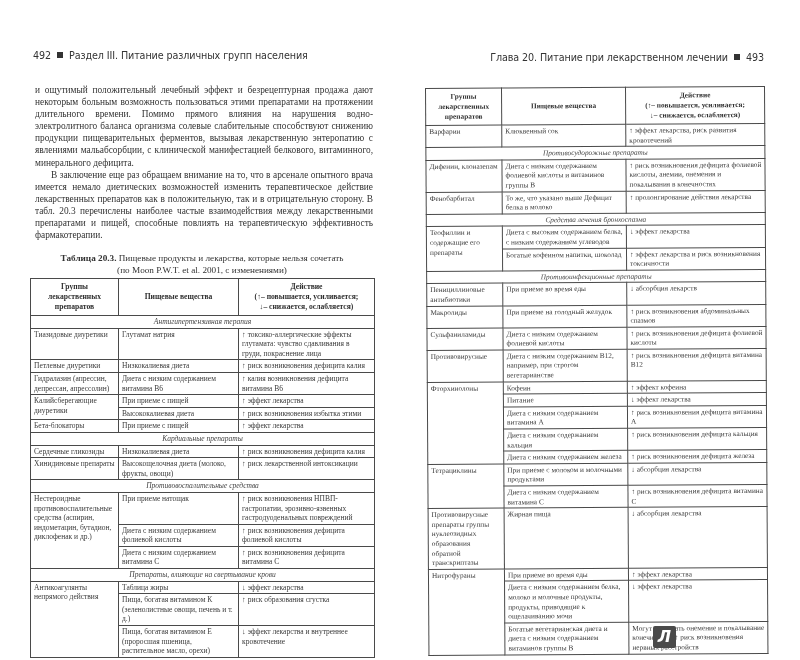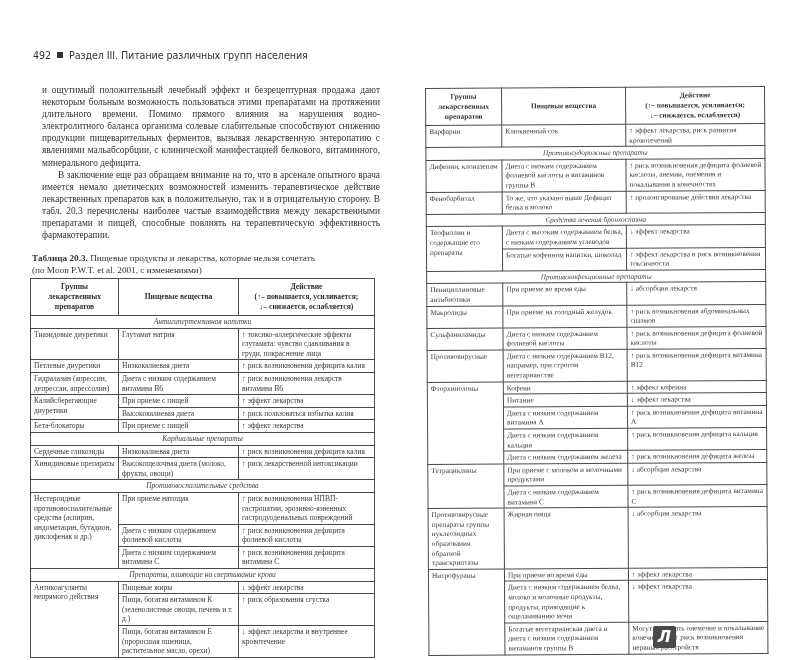--- a/index.html
+++ b/index.html
@@ -12,27 +12,27 @@
   .page.right { left: 400px; width: 400px; }
   .running-head {
     position: absolute; font-family: "DejaVu Sans", sans-serif;
     font-size: 9.6px; color: #333; white-space: nowrap; letter-spacing: -0.1px;
   }
   .left .running-head { left: 33px; top: 50px; }
   .right .running-head { right: 36px; top: 52px; }
   .running-head .sq { display:inline-block; width:6px; height:6px; background:#333; margin:0 6px; vertical-align: 1px; }
   .body-text {
     position: absolute; left: 35px; width: 338px; top: 84px;
-    font-size: 9.35px; line-height: 12.1px; text-align: justify; color: #333; margin-left: 7px;
+    font-size: 9.35px; line-height: 12.1px; text-align: justify; color: #333;
   }
   .body-text p { margin: 0; text-indent: 0; }
   .body-text p.indent { text-indent: 16px; }
   .caption {
     position: absolute; left: 32px; top: 253px; width: 340px;
-    font-size: 9.2px; line-height: 11.6px; color: #333;
+    font-size: 9.2px; line-height: 11.6px; color: #333; text-align: center;
   }
   .caption b { font-weight: bold; }
   table.drug {
     position: absolute; border-collapse: collapse; table-layout: fixed;
     font-size: 7.5px; line-height: 9.6px; color: #3a3a3a;
   }
   table.drug td, table.drug th {
     border: 1px solid #4a4a4a; padding: 1px 3px; vertical-align: top; text-align: left;
   }
   table.drug th {
@@ -80,45 +80,45 @@
         <tr>
       <th style="height:34px">Группы лекарственных препаратов</th>
       <th>Пищевые вещества</th>
       <th>
         <div>Действие</div>
         <div>(↑– повышается, усиливается;</div>
         <div>↓– снижается, ослабляется)</div>
       </th>
     </tr>
     <tr>
-          <td colspan="3" class="section">Антигипертензивная напитки</td>
+          <td colspan="3" class="section">Антигипертензивная терапия</td>
         </tr>
     <tr>
       <td>Тиазидовые диуретики</td>
       <td>Глутамат натрия</td>
       <td>↑ токсико-аллергические эффекты глутамата: чувство сдавливания в груди, покраснение лица</td>
     </tr>
     <tr>
       <td>Петлевые диуретики</td>
       <td>Низкокалиевая диета</td>
       <td>↑ риск возникновения дефицита калия</td>
     </tr>
     <tr>
       <td>Гидралазин (апрессин, депрессан, апрессолин)</td>
       <td>Диета с низким содержанием витамина B6</td>
-      <td>↑ риск возникновения лекарств витамина В6</td>
+      <td>↑ калия возникновения дефицита витамина В6</td>
     </tr>
     <tr>
       <td rowspan="2">Калийсберегающие диуретики</td>
       <td>При приеме с пищей</td>
       <td>↑ эффект лекарства</td>
     </tr>
     <tr>
       <td>Высококалиевая диета</td>
-      <td>↑ риск пользоваться избытка калия</td>
+      <td>↑ риск возникновения избытка этими</td>
     </tr>
     <tr>
       <td>Бета-блокаторы</td>
       <td>При приеме с пищей</td>
       <td>↑ эффект лекарства</td>
     </tr>
     <tr>
           <td colspan="3" class="section">Кардиальные препараты</td>
         </tr>
     <tr>
@@ -145,36 +145,39 @@
     </tr>
     <tr>
       <td>Диета с низким содержанием витамина С</td>
       <td>↑ риск возникновения дефицита витамина С</td>
     </tr>
     <tr>
           <td colspan="3" class="section">Препараты, влияющие на свертывание крови</td>
         </tr>
     <tr>
       <td rowspan="3">Антикоагулянты непрямого действия</td>
-      <td>Пищевые жиры</td>
+      <td>Таблица жиры</td>
       <td>↓ эффект лекарства</td>
     </tr>
     <tr>
       <td>Пища, богатая витамином К (зеленолистные овощи, печень и т. д.)</td>
       <td>↑ риск образования сгустка</td>
     </tr>
     <tr>
       <td>Пища, богатая витамином Е (проросшая пшеница, растительное масло, орехи)</td>
       <td>↓ эффект лекарства и внутреннее кровотечение</td>
     </tr>
   </tbody>
     </table>
 </div>
 
 <div class="page right">
+  <div class="running-head">
+    <span>Глава 20. Питание при лекарственном лечении</span><span class="sq"></span><span>493</span>
+  </div>
 
   <table class="drug">
     <colgroup>
         <col style="width:76px">
         <col style="width:124px">
         <col style="width:139px">
       </colgroup>
     <tbody>
         <tr>
       <th style="height:34px">Группы лекарственных препаратов</th>

